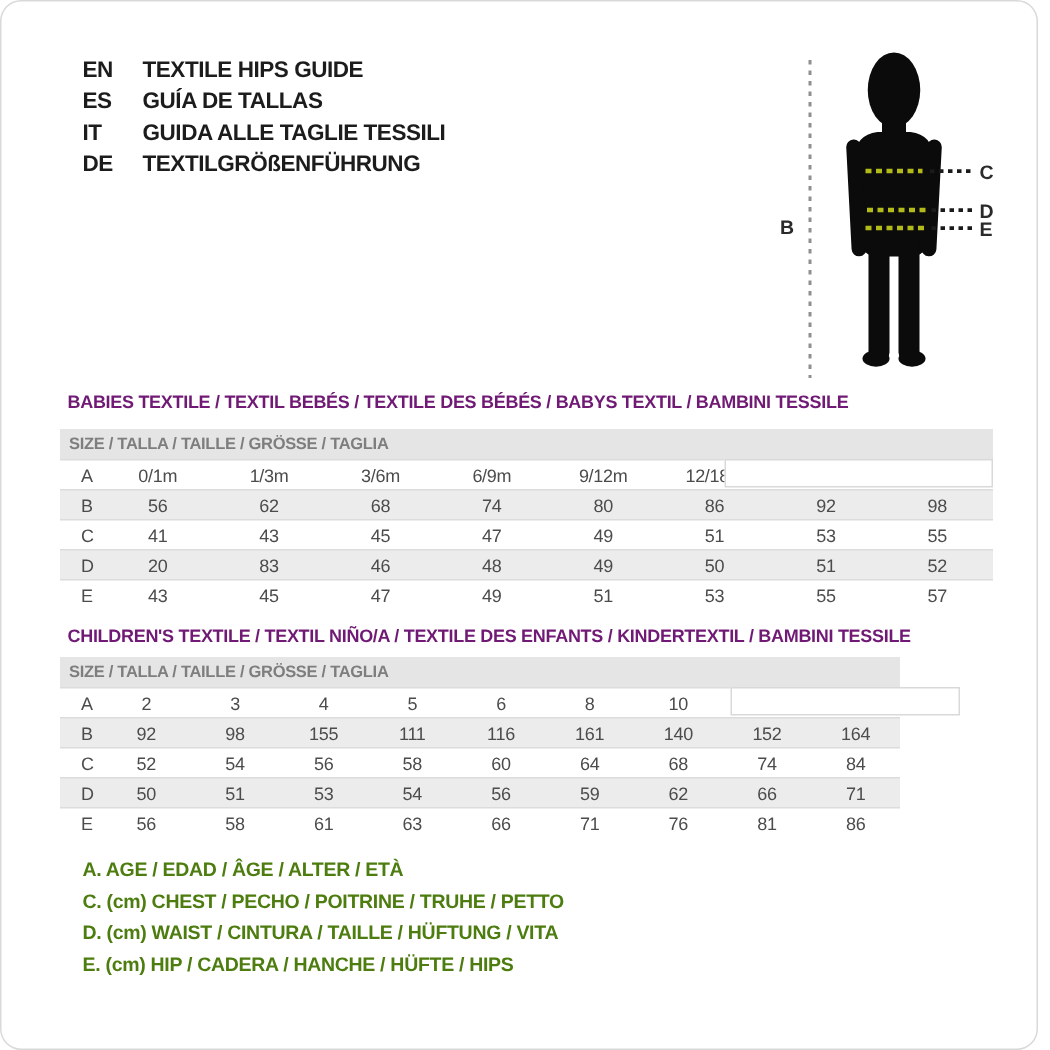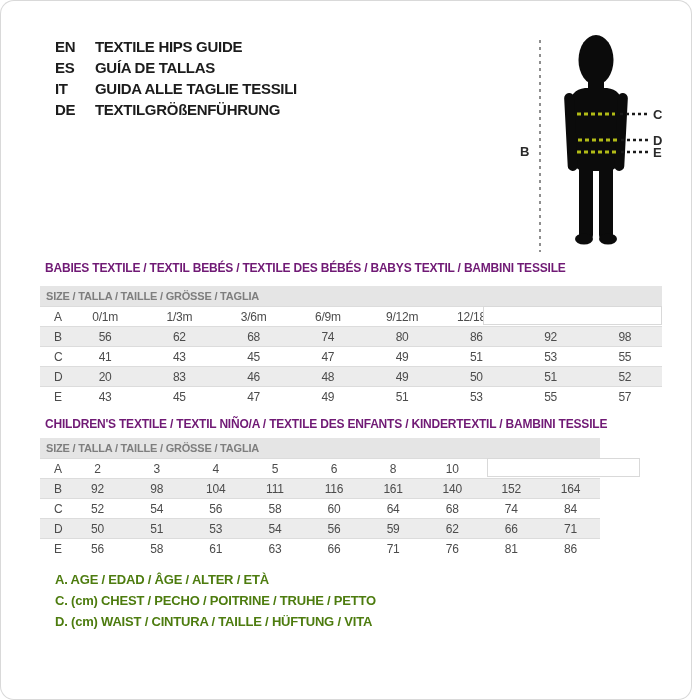--- a/index.html
+++ b/index.html
@@ -159,21 +159,21 @@
           <div class="tcell">6</div>
           <div class="tcell">8</div>
           <div class="tcell">10</div>
           <div class="tcell">12</div>
           <div class="tcell">14</div>
         </div>
         <div class="trow stripe">
           <div class="tlab">B</div>
           <div class="tcell">92</div>
           <div class="tcell">98</div>
-          <div class="tcell">104</div>
+          <div class="tcell">155</div>
           <div class="tcell">111</div>
           <div class="tcell">116</div>
           <div class="tcell">161</div>
           <div class="tcell">140</div>
           <div class="tcell">152</div>
           <div class="tcell">164</div>
         </div>
         <div class="trow">
           <div class="tlab">C</div>
           <div class="tcell">52</div>
@@ -210,15 +210,16 @@
           <div class="tcell">81</div>
           <div class="tcell">86</div>
         </div>
       </div>
   </div>
 
   <div class="legend">
     <div class="legend-line">A. AGE / EDAD / ÂGE / ALTER / ETÀ</div>
     <div class="legend-line">C. (cm) CHEST / PECHO / POITRINE / TRUHE / PETTO</div>
     <div class="legend-line">D. (cm) WAIST / CINTURA / TAILLE / HÜFTUNG / VITA</div>
+    <div class="legend-line">E. (cm) HIP / CADERA / HANCHE / HÜFTE / HIPS</div>
   </div>
 
 </div>
 
 </body></html>

